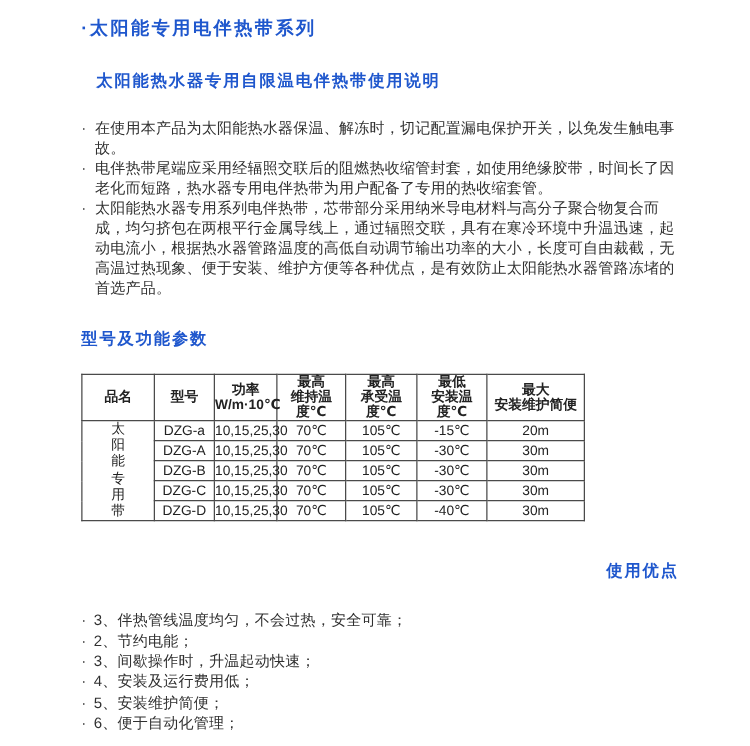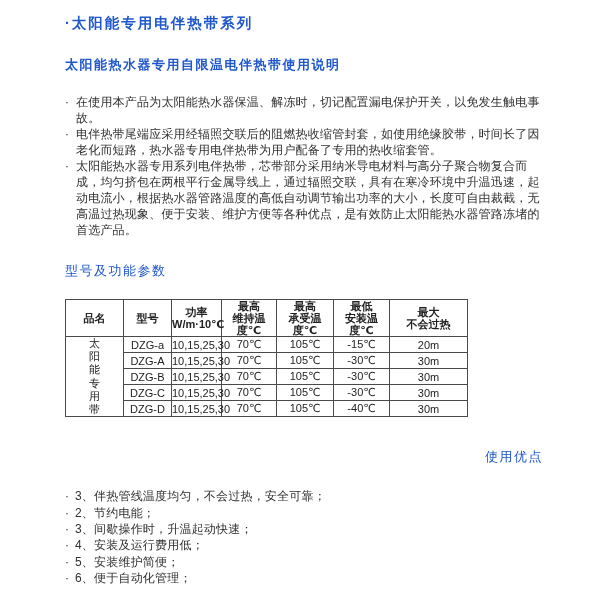--- a/index.html
+++ b/index.html
@@ -16,33 +16,33 @@
   }
   .page{padding:15px 57px 0 65px;}
 
   .doc-title{
     margin:0;font-size:14.5px;font-weight:bold;color:var(--blue);
     letter-spacing:2px;line-height:16px;
   }
   .doc-title .dot{margin-right:2px;letter-spacing:0;}
 
   .doc-subtitle{
-    margin:27px 0 0 0;font-size:13px;font-weight:bold;color:var(--blue);
+    margin:27px 0 0 12px;font-size:13px;font-weight:bold;color:var(--blue);
     letter-spacing:1.5px;line-height:14px;
   }
 
   ul.notes{
     margin:22px 0 0 0;padding:0;list-style:none;
     font-size:12px;line-height:16px;color:var(--body);letter-spacing:0.2px;
   }
   ul.notes li{padding-left:11px;text-indent:-11px;}
   ul.notes .dot{display:inline-block;width:11px;text-indent:0;}
 
   .section-heading{
-    margin:26px 0 0 0;font-size:13px;font-weight:normal;color:var(--blue);
+    margin:26px 0 0 0;font-size:13px;font-weight:bold;color:var(--blue);
     letter-spacing:1.5px;line-height:14px;
   }
   .section-heading.specs{margin-top:26px;}
   .section-heading.adv{margin-top:33px;text-align:right;}
 
   table.specs{
     margin-top:21px;border-collapse:collapse;width:402px;
     font-size:11px;color:#222;text-align:center;table-layout:fixed;
   }
   table.specs th,table.specs td{
@@ -99,21 +99,21 @@
           <th>型号</th>
           <th>功率
 W/m·10℃</th>
           <th>最高
 维持温度℃</th>
           <th>最高
 承受温度℃</th>
           <th>最低
 安装温度℃</th>
           <th>最大
-不会过热</th>
+安装维护简便</th>
         </tr>
       </thead>
     <tbody id="specs-body">
         <tr>
           <td rowspan="5" class="vert">
             <div class="vert-inner">太阳能专用带</div>
           </td>
           <td>DZG-a</td>
           <td>10,15,25,30</td>
           <td>70℃</td>

